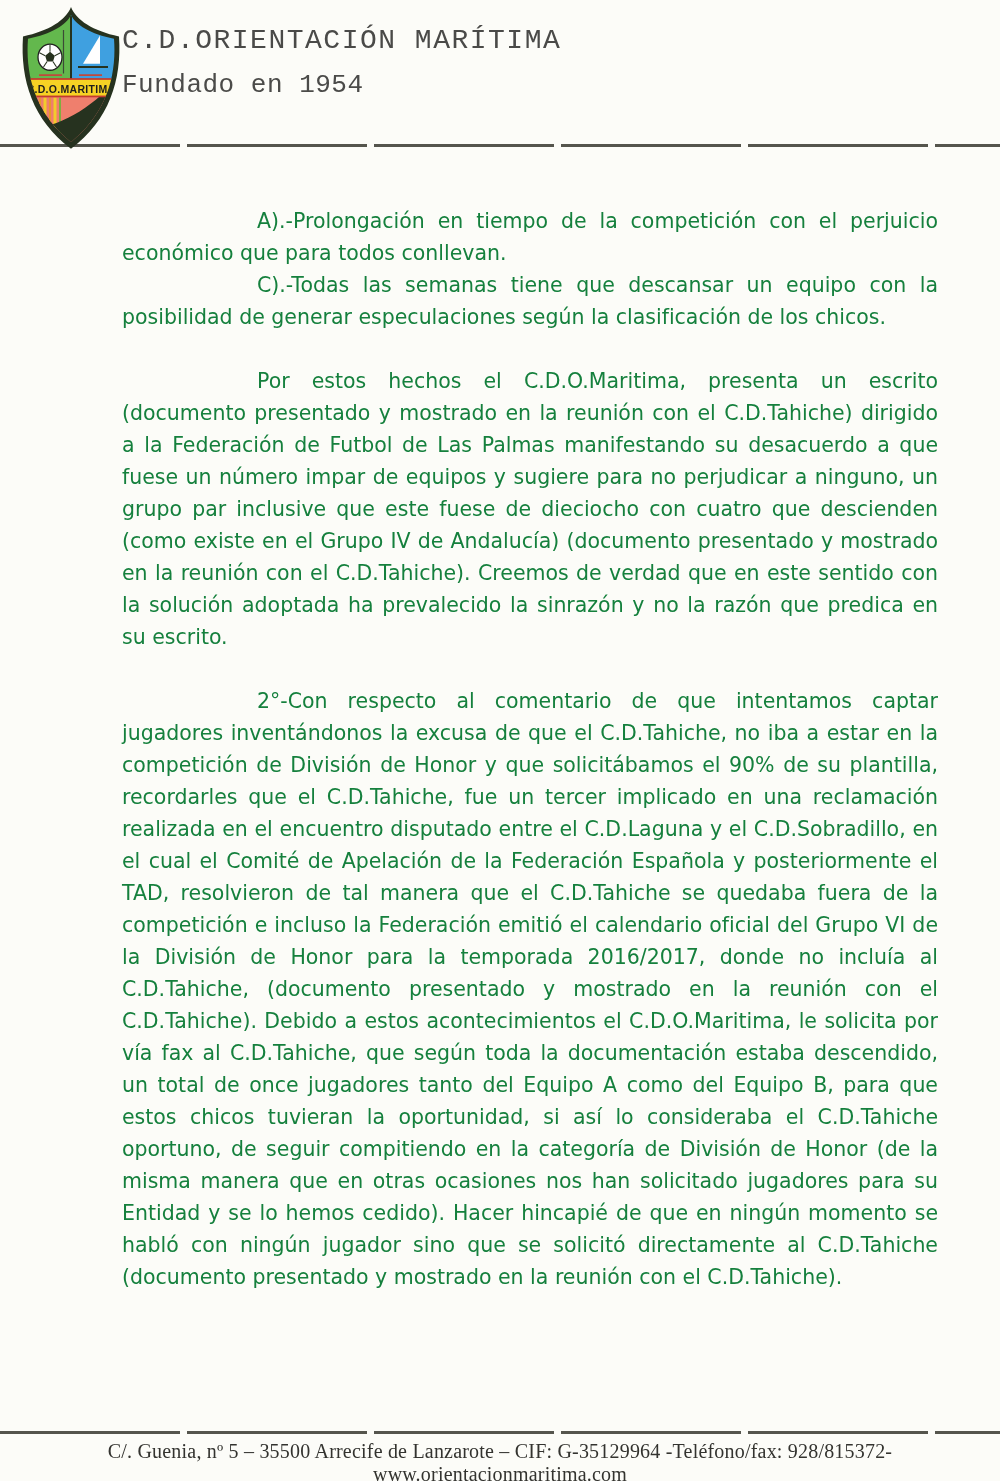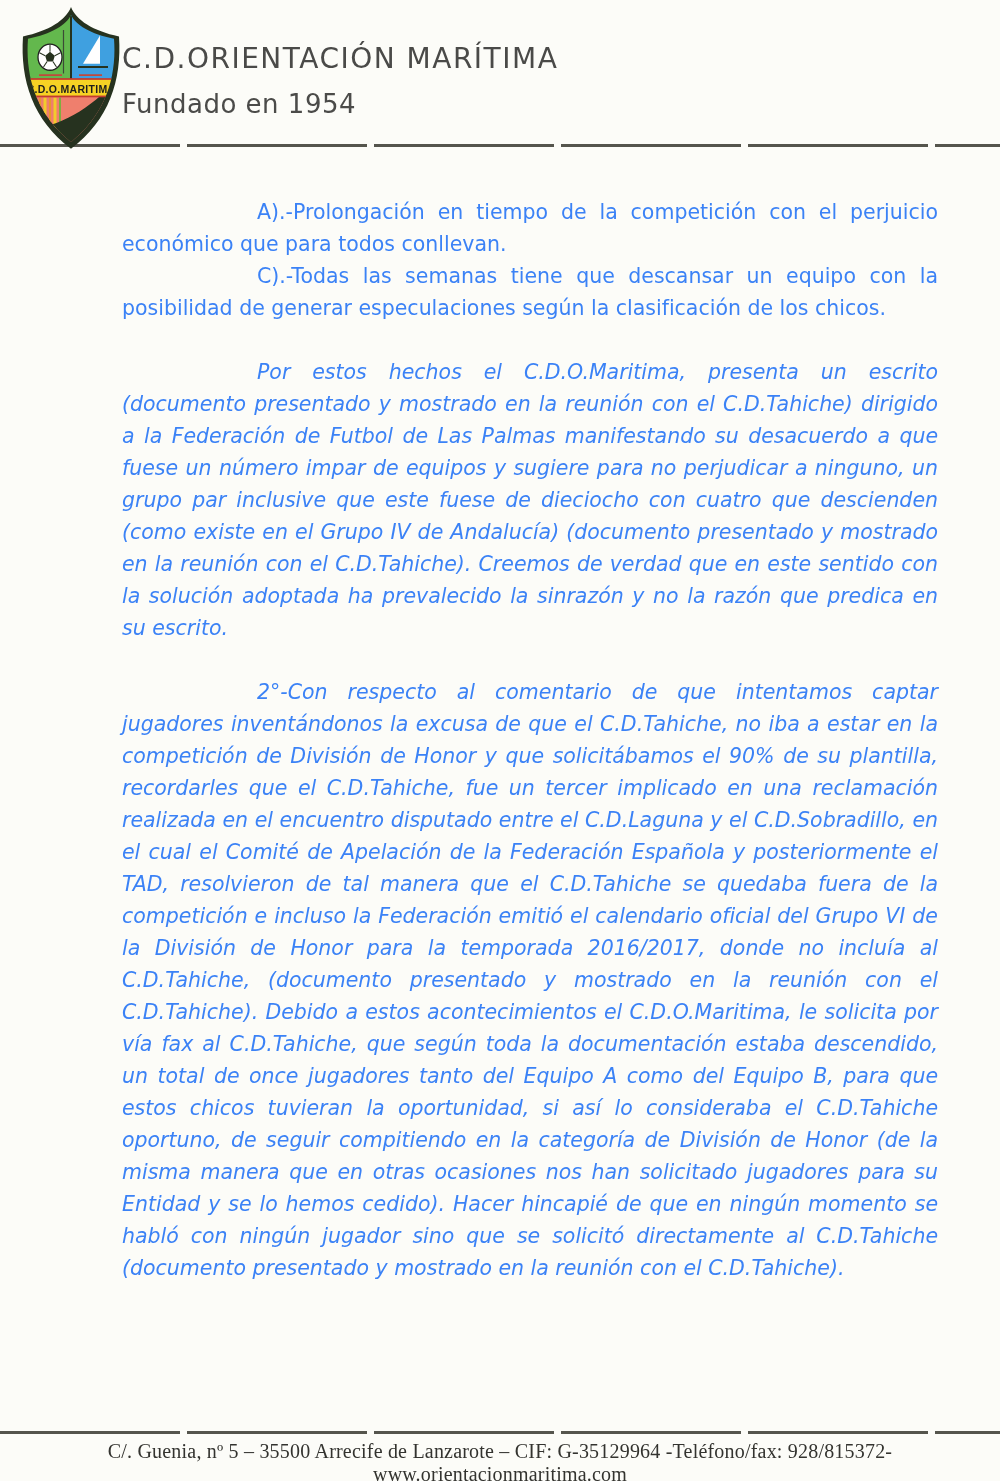--- a/index.html
+++ b/index.html
@@ -11,48 +11,48 @@
     overflow:hidden;
   }
   .page { position:absolute; inset:0; background:#fcfcf8; }
 
   
   .crest {
     position:absolute; left:13px; top:6px;
     width:116px; height:146px; z-index:2;
   }
   .header-text {
-    position:absolute; left:122px; top:42px;
-    color:#4b4b49; z-index:1;
+    position:absolute; left:122px; top:25px;
+    color:#4b4b49; z-index:1;font-family:Liberation Mono, monospace;
   }
   .club-name {
     font-size:28px; letter-spacing:1.5px; color:#4a4a48;
   }
   .founded {
     font-size:26px; margin-top:14px; letter-spacing:0.5px;
   }
 
   
   .rule {
     position:absolute; left:0; width:1000px; height:3px; z-index:1;
     background:repeating-linear-gradient(90deg,
       #55554d 0px, #55554d 180px,
       rgba(0,0,0,0) 180px, rgba(0,0,0,0) 187px);
   }
   .rule-top { top:144px; }
   .rule-bottom { top:1431px; }
 
   
   .letter-body {
-    position:absolute; left:122px; top:196px; width:816px;
+    position:absolute; left:122px; top:205px; width:816px;
     font-size:20.5px; line-height:32px;
-    color:#3b82f6; text-align:justify;
+    color:#15803d; text-align:justify;
   }
   .letter-body p { margin:0; text-indent:135px; }
-  .letter-body p.spaced { margin-top:32px;font-style:italic; }
+  .letter-body p.spaced { margin-top:32px; }
 
   
   .footer-contact {
     position:absolute; left:0; top:1440px; width:1000px;
     text-align:center;
     font-family:"Liberation Serif", serif;
     font-size:20px; color:#33332f; letter-spacing:0.2px;
   }
 </style>
 </head>

